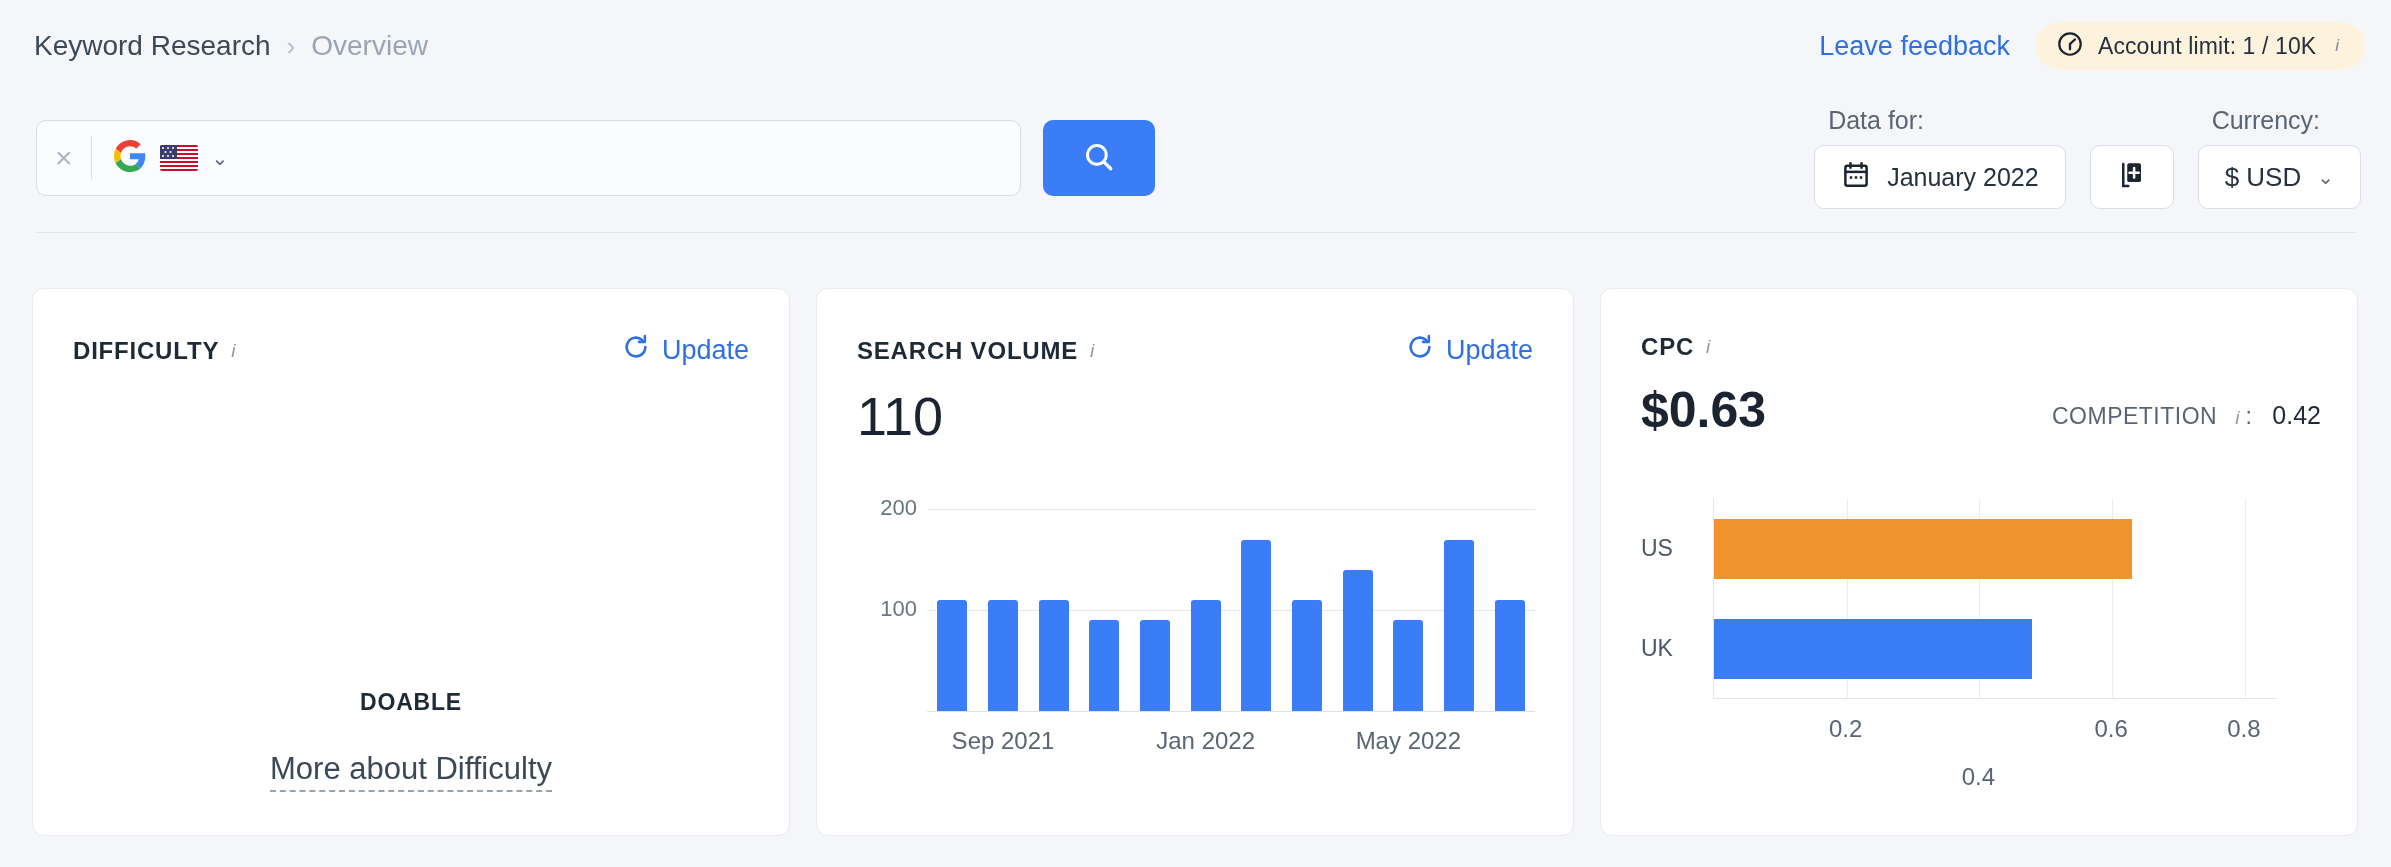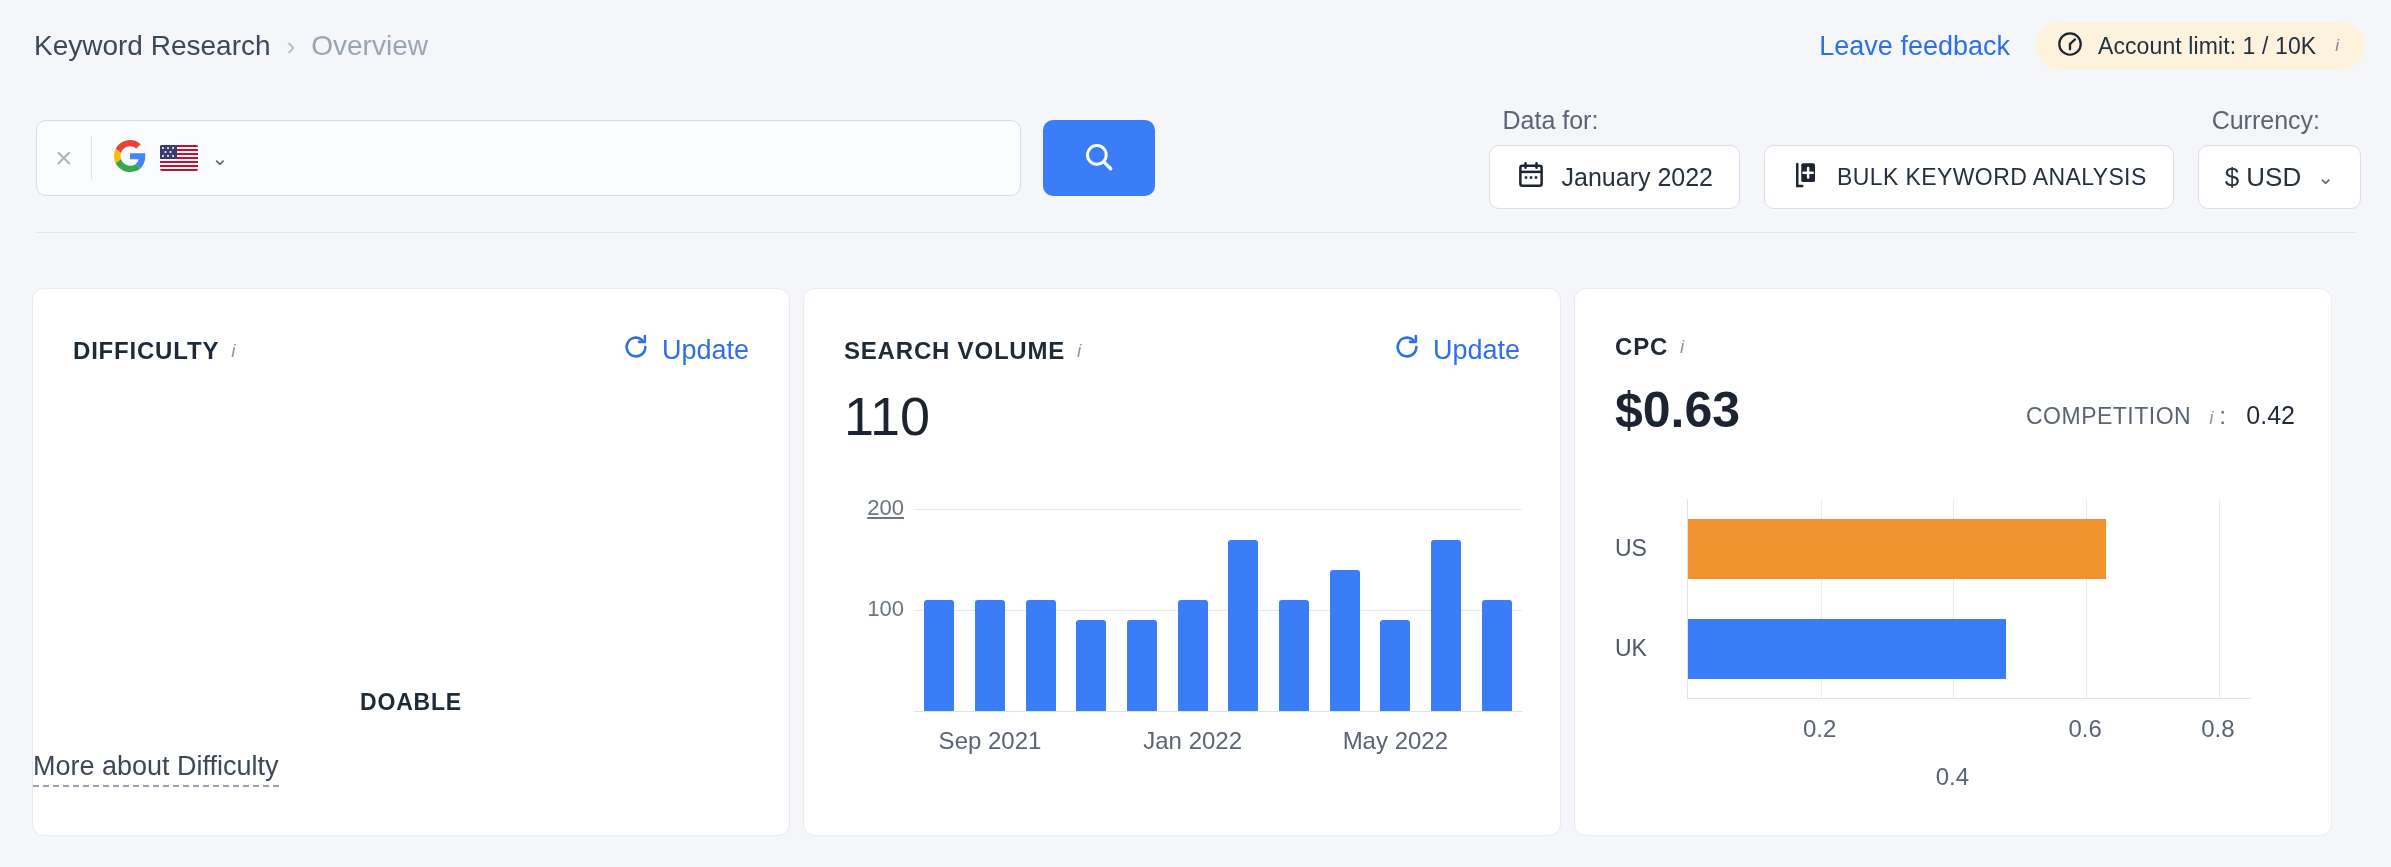--- a/index.html
+++ b/index.html
@@ -63,21 +63,21 @@
     height: 64px; background: #fff; border: 1px solid #d9dde5; border-radius: 10px;
     display: flex; align-items: center; gap: 16px; padding: 0 26px; cursor: pointer;
   }
   .tbtn-text { font-size: 25px; color: #26313f; }
   .tbtn-caps { font-size: 23px; color: #26313f; letter-spacing: .4px; }
   .usd-text { font-size: 26px; color: #26313f; }
 
   .hrule { position: absolute; left: 36px; top: 232px; width: 2320px; height: 1px; background: #e3e7ee; }
 
   
-  .cards { position: absolute; left: 32px; top: 288px; display: flex; gap: 13px; }
+  .cards { position: absolute; left: 32px; top: 288px; display: flex; gap: 26px; }
   .card { background: #fff; border: 1px solid #e7eaf0; border-radius: 12px; position: relative; }
   .card-dif { width: 758px; height: 548px; }
   .card-vol { width: 758px; height: 548px; }
   .card-cpc { width: 758px; height: 548px; }
 
   .card-head { display: flex; align-items: center; padding: 44px 40px 0 40px; }
   .card-title { font-size: 24px; font-weight: bold; color: #1f2a37; letter-spacing: .8px; }
   .info-i { font-size: 19px; color: #8e97a5; font-style: italic; margin-left: 12px; vertical-align: super; cursor: pointer; }
   .update-link { margin-left: auto; display: flex; align-items: center; gap: 12px; color: #2f6fe4; font-size: 27px; cursor: pointer; }
 
@@ -86,22 +86,22 @@
   .donut { position: relative; width: 256px; height: 256px; }
   .donut-val {
     position: absolute; inset: 0; display: flex; align-items: center; justify-content: center;
     font-size: 57px; color: #3c4858;
   }
   .donut-label {
     position: absolute; left: 0; top: 400px; width: 100%; text-align: center;
     font-size: 23px; font-weight: bold; color: #1f2a37; letter-spacing: .8px;
   }
   .more-link {
-    position: absolute; left: 0; top: 462px; width: 100%; text-align: left;
-    font-size: 27px; color: #3c4858; cursor: pointer;
+    position: absolute; left: 0; top: 462px; width: 100%; text-align: center;
+    font-size: 31px; color: #3c4858; cursor: pointer;
   }
   .more-link span { border-bottom: 2px dashed #99a2b0; padding-bottom: 4px; }
 
   
   .big-num { position: absolute; left: 40px; top: 96px; font-size: 54px; color: #1b2430; font-weight: 400; }
   .vchart { position: absolute; left: 40px; top: 190px; width: 678px; height: 300px; }
   .vgrid-label { position: absolute; font-size: 22px; color: #6b7483; text-align: right; width: 60px; }
   .vgrid-line { position: absolute; height: 1px; background: #e4e8ee; }
   .vbars { position: absolute; left: 70px; top: 0; width: 608px; height: 232px; display: flex; align-items: flex-end; gap: 0; }
   .vbar-slot { flex: 1; display: flex; justify-content: center; align-items: flex-end; height: 100%; }
@@ -224,21 +224,20 @@
       <div class="tfield">
         <span class="tlabel" style="visibility:hidden">.</span>
         <div class="tbtn">
           <span>
             <svg width="30" height="30" viewBox="0 0 24 24" fill="none">
               <path d="M5 3.2 V20.8 H9" stroke="#1b2430" stroke-width="2" stroke-linecap="round"></path>
               <rect x="8.2" y="2.6" width="11" height="15" rx="1.5" fill="#1b2430"></rect>
               <path d="M13.7 6.3 V13.9 M10 10.1 H17.4" stroke="#fff" stroke-width="2" stroke-linecap="round"></path>
             </svg>
           </span>
-          <span class="tbtn-caps">BULK KEYWORD ANALYSIS</span>
         </div>
       </div>
 
       <div class="tfield">
         <span class="tlabel">Currency:</span>
         <div class="tbtn">
           <span class="usd-text">$ USD</span>
           <span class="chev">⌄</span>
         </div>
       </div>
@@ -283,21 +282,21 @@
           </span>
           <span>Update</span>
         </span>
       </div>
 
       <div class="big-num">110</div>
 
       <div class="vchart">
         <div id="v-gridlabels">
             <div class="vgrid-label" style="left: 0px; top: 117.13px;">100</div>
-            <div class="vgrid-label" style="left: 0px; top: 16.2609px; text-decoration: underline;">200</div>
+            <div class="vgrid-label" style="left: 0px; top: 16.2609px;">200</div>
           </div>
         <div id="v-gridlines">
             <div class="vgrid-line" style="left: 70px; top: 131.13px; width: 608px;"></div>
             <div class="vgrid-line" style="left: 70px; top: 30.2609px; width: 608px;"></div>
             <div class="vgrid-line" style="left: 70px; top: 232px; width: 608px; background: rgb(221, 226, 233);"></div>
           </div>
         <div class="vbars" id="v-bars">
             <div class="vbar-slot">
               <div class="vbar" title="Aug 2021: 110" style="height: 110.957px; background: rgb(59, 125, 246);"></div>
             </div>

